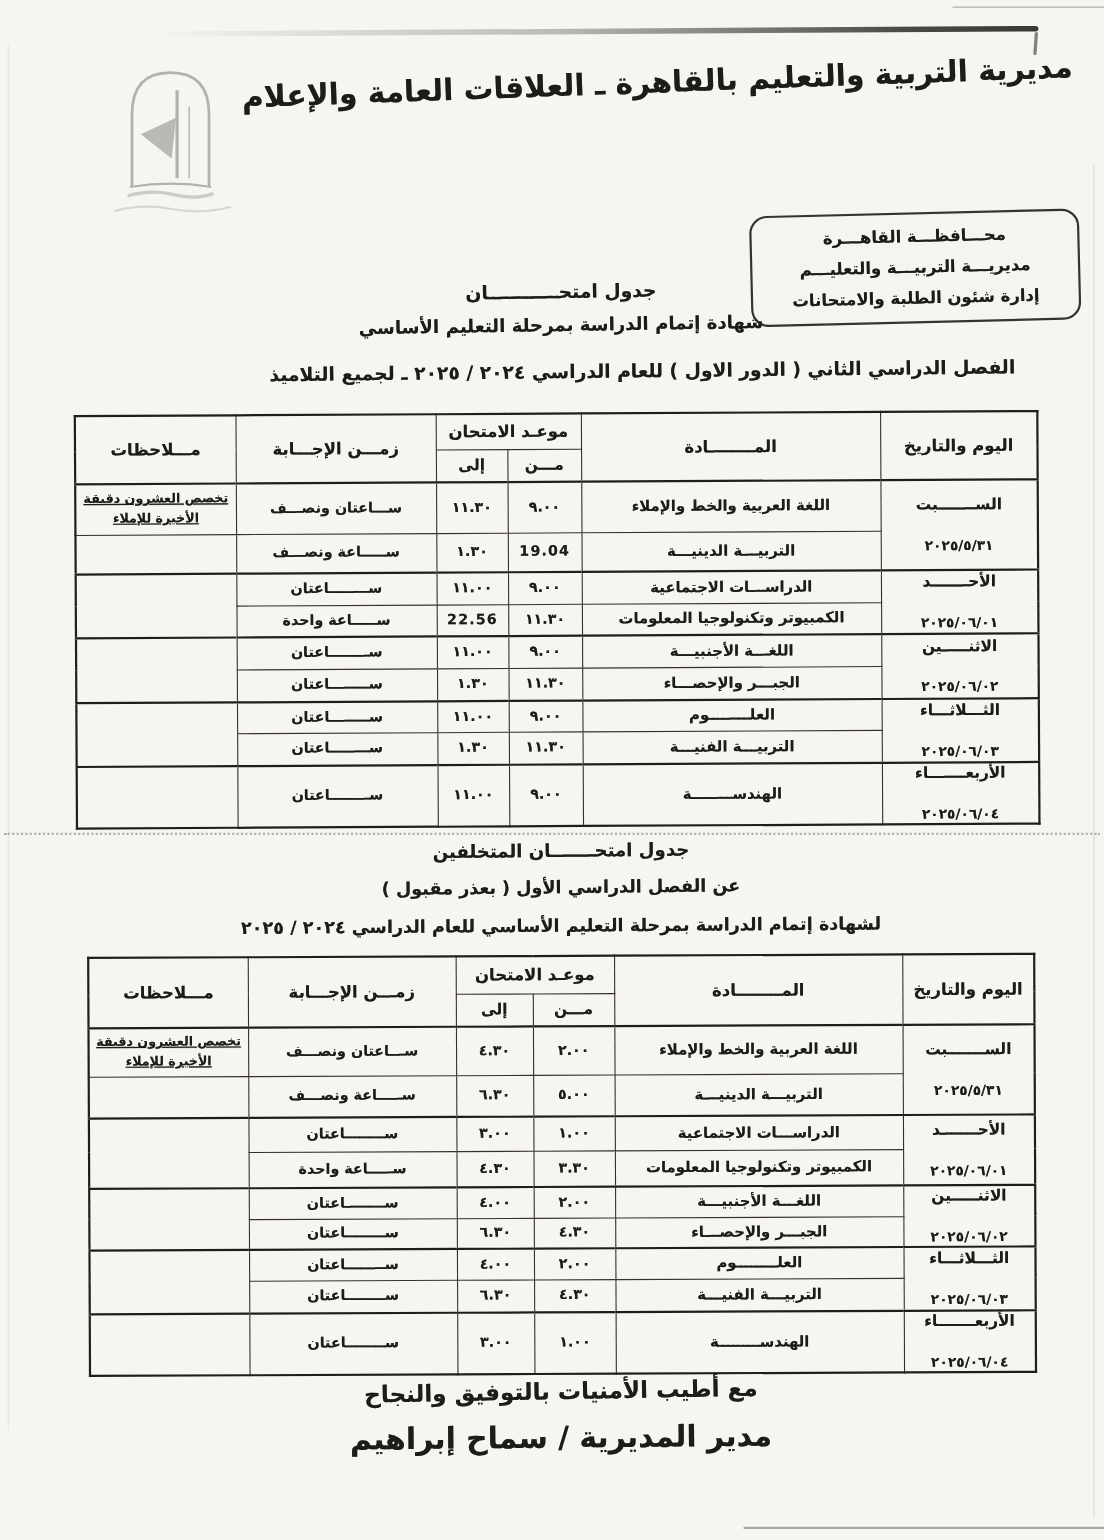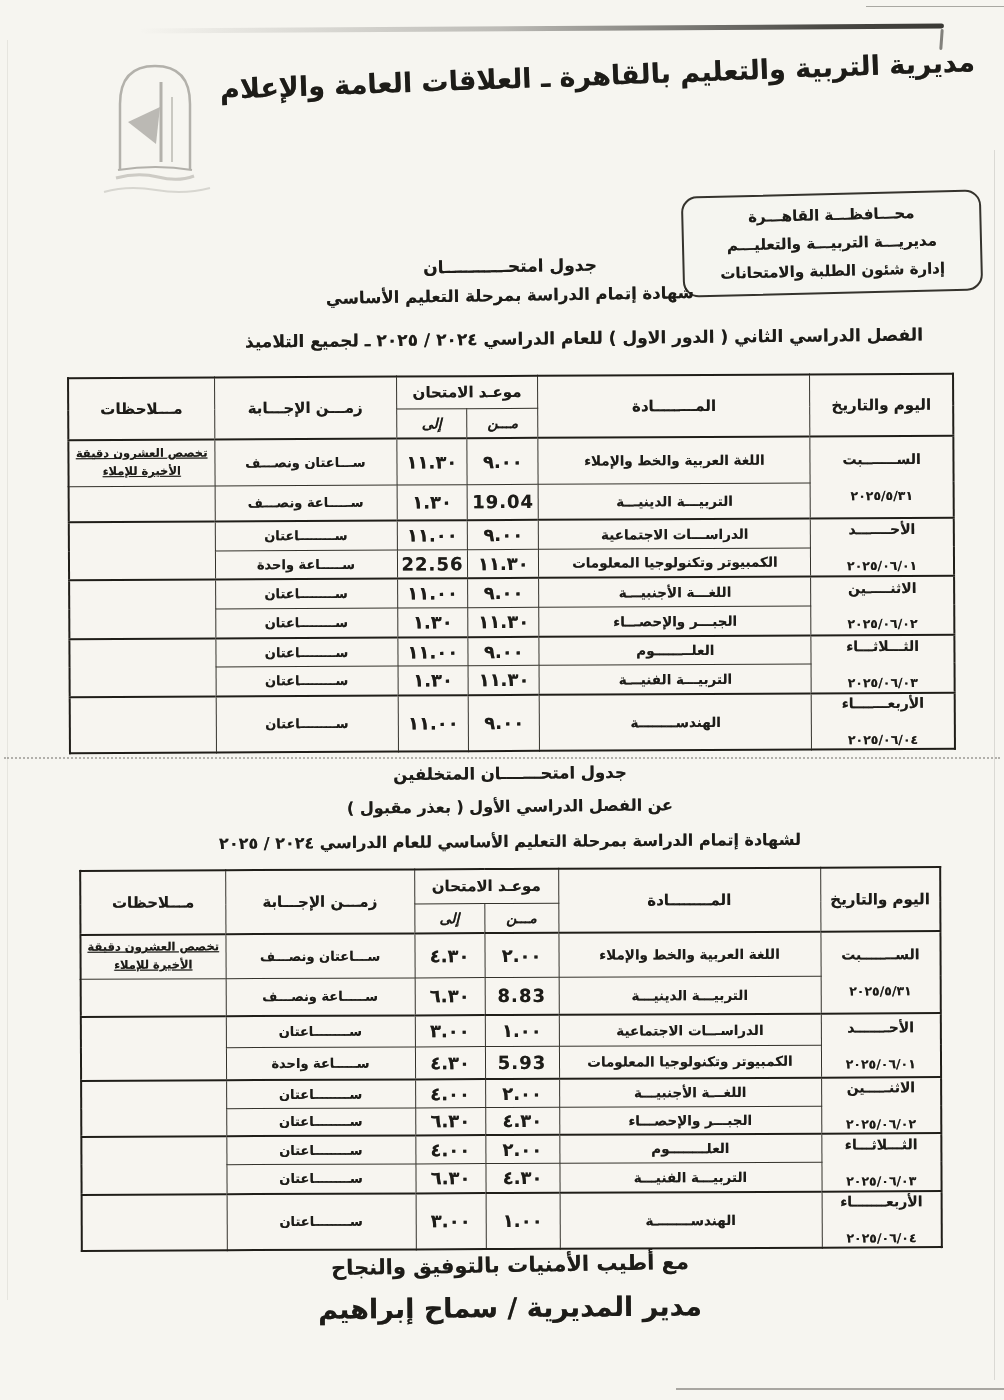--- a/index.html
+++ b/index.html
@@ -41,27 +41,27 @@
   .s2t1{top:764px;left:295px;width:430px;font-size:16.5px;transform:rotate(-.6deg);}
   .s2t2{top:797px;left:295px;width:430px;font-size:16px;transform:rotate(-.6deg);}
   .s2t3{top:832px;left:160px;width:700px;font-size:16px;transform:rotate(-.4deg);}
 
   
   .sched{border-collapse:collapse;table-layout:fixed;direction:rtl;
     border:2.5px solid #201e19;background:rgba(248,247,242,.35);}
   .sched th,.sched td{border:1px solid #34322b;padding:1px 4px;text-align:center;
     vertical-align:middle;font-weight:bold;overflow:hidden;}
   .sched thead th{font-size:15px;}
-  .sched .subh{font-size:14px;font-style:italic;}
+  .sched .subh{font-size:14px;}
   .sched tr.gs td{border-top:2.5px solid #201e19;}
   .sched thead{border-bottom:2.5px solid #201e19;}
   .dayname{font-size:14px;line-height:1.25;}
   .date{font-size:12.5px;margin-top:19px;direction:ltr;unicode-bidi:embed;letter-spacing:.5px;}
   .subj{font-size:13.5px;}
-  .tm{font-size:18px;letter-spacing:1px;}
+  .tm{font-size:13px;letter-spacing:1px;}
   .dur{font-size:13px;}
   .note{font-size:11.5px;line-height:1.55;text-decoration:underline;}
   .tbl1{top:375px;left:68px;transform:rotate(-.3deg);transform-origin:center;}
   .tbl2{top:868px;left:80px;transform:rotate(-.25deg);transform-origin:center;}
 
   
   .foot1{top:1253px;left:280px;width:460px;font-size:21px;transform:rotate(-1deg);}
   .foot2{top:1292px;left:290px;width:440px;font-size:27px;transform:rotate(-.5deg);}
 </style>
 </head>
@@ -240,39 +240,39 @@
           <div class="date">٢٠٢٥/٥/٣١</div>
         </td>
         <td class="subj">اللغة العربية والخط والإملاء</td>
         <td class="tm">٢.٠٠</td>
         <td class="tm">٤.٣٠</td>
         <td class="dur">ســـاعتان ونصـــف</td>
         <td class="note">تخصص العشرون دقيقة الأخيرة للإملاء</td>
       </tr>
       <tr style="height:38px">
         <td class="subj">التربيـــة الدينيـــة</td>
-        <td class="tm">8.83</td>
+        <td class="tm">٥.٠٠</td>
         <td class="tm">٦.٣٠</td>
         <td class="dur">ســـــاعة ونصـــف</td>
         <td></td>
       </tr>
       <tr class="gs" style="height:31px">
         <td rowspan="2">
           <div class="dayname">الأحـــــــد</div>
           <div class="date">٢٠٢٥/٠٦/٠١</div>
         </td>
         <td class="subj">الدراســـات الاجتماعية</td>
         <td class="tm">١.٠٠</td>
         <td class="tm">٣.٠٠</td>
         <td class="dur">ســــــــاعتان</td>
         <td rowspan="2"></td>
       </tr>
       <tr style="height:33px">
         <td class="subj">الكمبيوتر وتكنولوجيا المعلومات</td>
-        <td class="tm">5.93</td>
+        <td class="tm">٣.٣٠</td>
         <td class="tm">٤.٣٠</td>
         <td class="dur">ســـــاعة واحدة</td>
       </tr>
       <tr class="gs" style="height:28px">
         <td rowspan="2">
           <div class="dayname">الاثنـــــين</div>
           <div class="date">٢٠٢٥/٠٦/٠٢</div>
         </td>
         <td class="subj">اللغـــة الأجنبيـــة</td>
         <td class="tm">٢.٠٠</td>

